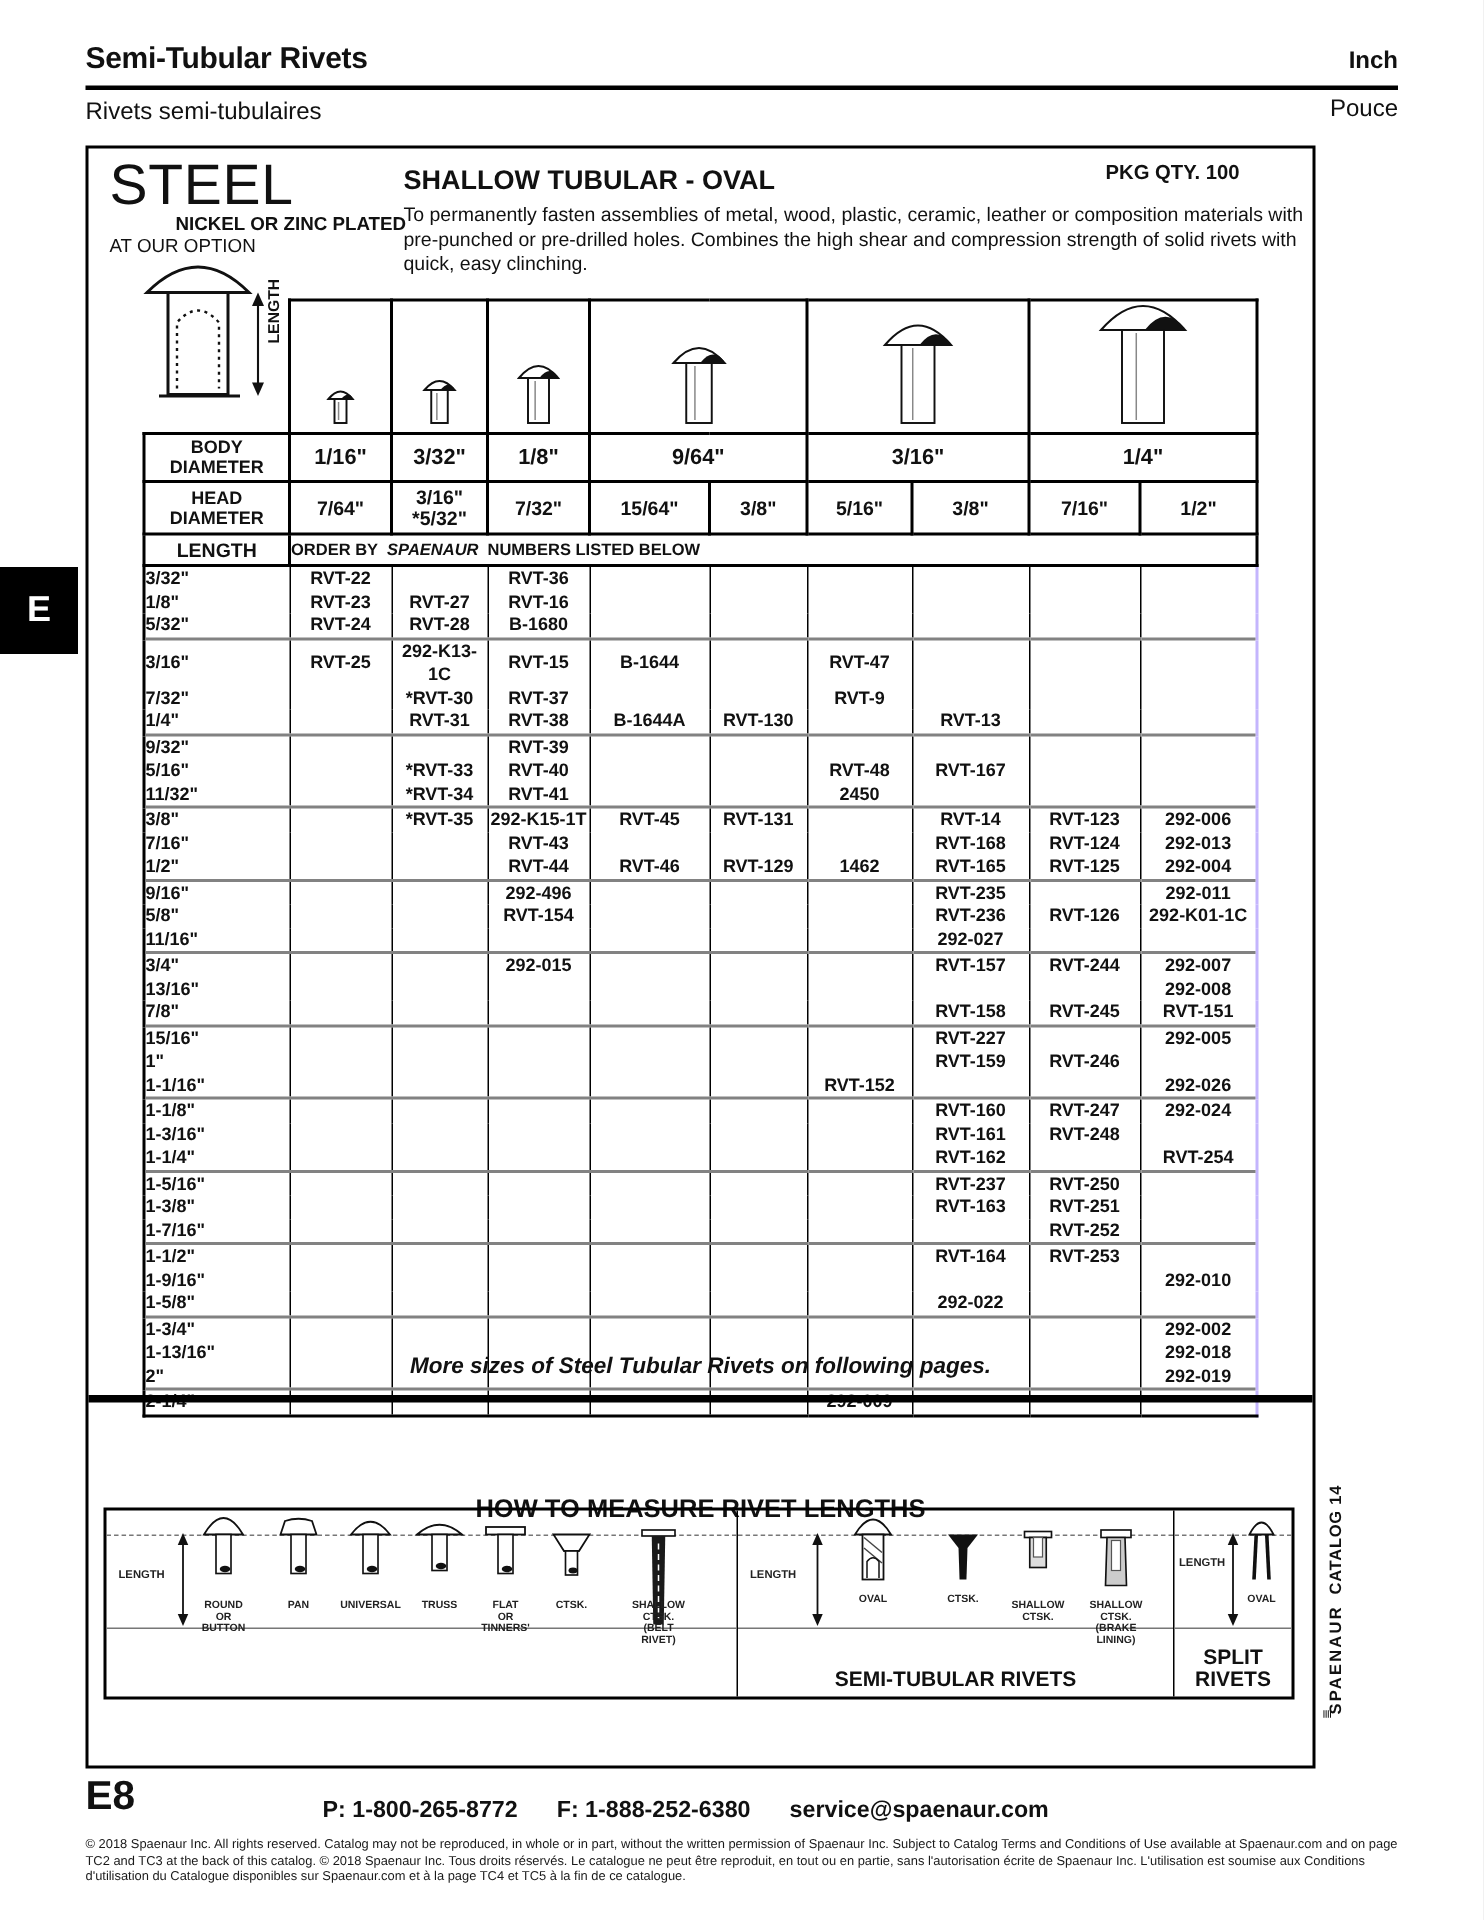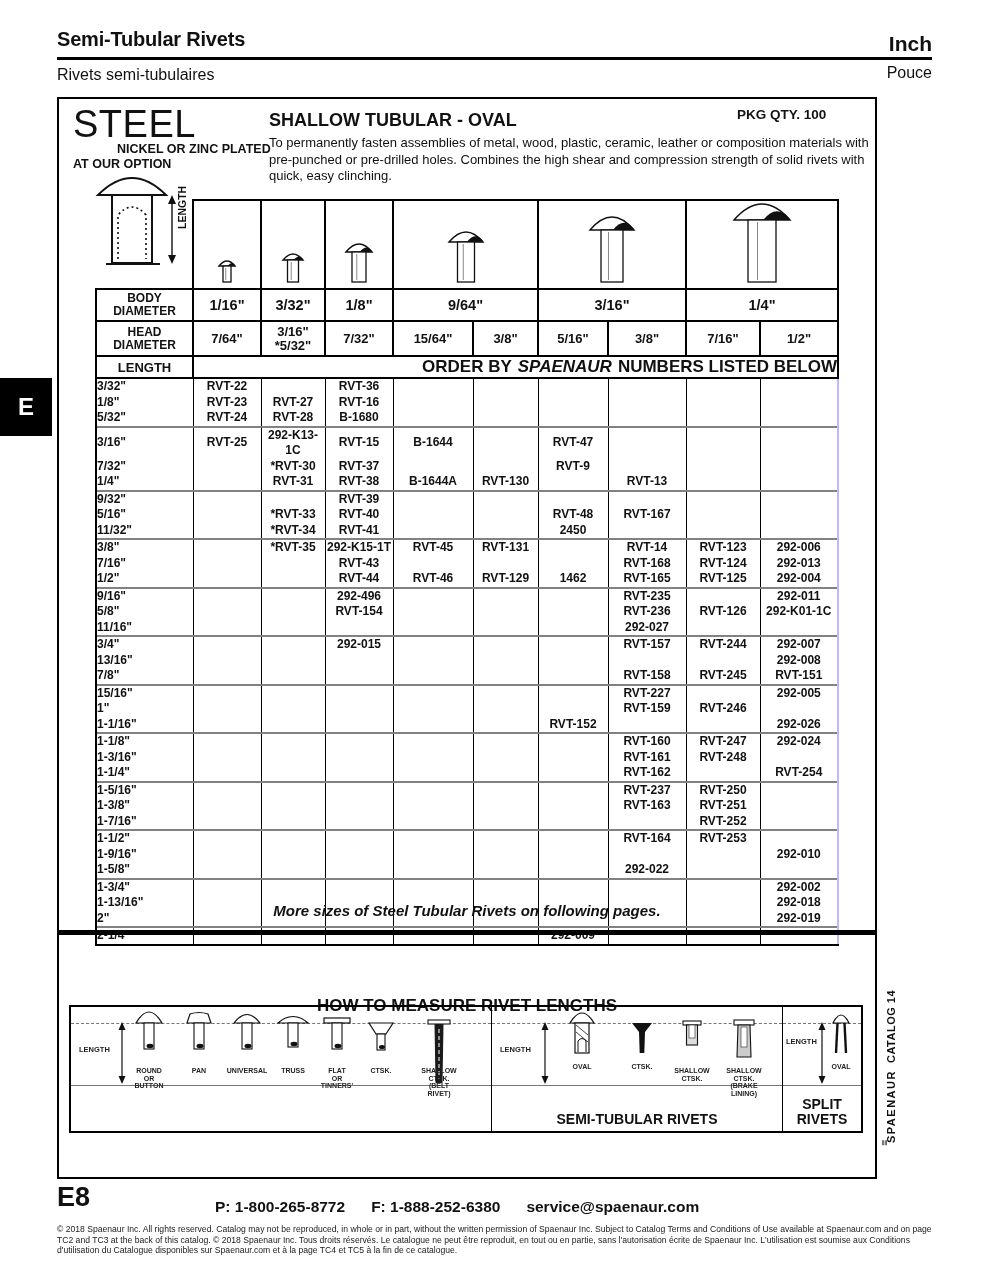--- a/index.html
+++ b/index.html
@@ -2,51 +2,51 @@
 <html><head>
 <meta charset="utf-8">
 <style>
   html,body{margin:0;padding:0;background:#e8e8e8;}
   .page{position:relative;width:989px;height:1280px;background:#ffffff;
         font-family:"Liberation Sans", sans-serif;color:#111;overflow:hidden;}
   .abs{position:absolute;}
 
   
   .hd-title{left:57px;top:28px;font-size:20px;font-weight:bold;letter-spacing:-.2px;}
-  .hd-unit{right:57px;top:32px;font-size:21px;font-weight:bold;}
+  .hd-unit{right:57px;top:32px;font-size:16px;font-weight:bold;}
   .hd-rule{left:57px;top:57px;width:875px;height:3px;background:#000;}
   .hd-sub{left:57px;top:66px;font-size:16px;}
   .hd-unit-fr{right:57px;top:64px;font-size:16px;}
 
   
   .side-tab{left:0;top:378px;width:52px;height:58px;background:#000;color:#fff;
             display:flex;align-items:center;justify-content:center;
             font-size:24px;font-weight:bold;}
 
   
   .main-box{left:57px;top:97px;width:816px;height:1078px;border:2px solid #000;}
   .steel{left:14px;top:4px;font-size:38px;font-weight:normal;letter-spacing:.5px;}
   .plate1{left:14px;top:43px;font-size:12.5px;font-weight:bold;padding-left:44px;}
-  .plate2{left:14px;top:58px;font-size:12.5px;font-weight:bold;}
+  .plate2{left:14px;top:58px;font-size:12.5px;font-weight:normal;}
   .style-title{left:210px;top:11px;font-size:18px;font-weight:bold;}
   .pkg{left:678px;top:8px;font-size:13.5px;font-weight:bold;}
   .desc{left:210px;top:36px;width:600px;font-size:13px;line-height:16.5px;}
 
   
   .tbl-wrap{left:36px;top:100px;}
   table.rivet{border-collapse:collapse;table-layout:fixed;width:742px;}
   table.rivet td,table.rivet th{padding:0;font-weight:bold;color:#111;}
   .corner{border:none;}
   .img-cell{border:2px solid #000;height:73px;vertical-align:bottom;text-align:center;}
   .img-cell svg{display:block;margin:0 auto 4px auto;}
   .lbl{border:2px solid #000;white-space:pre-line;text-align:center;font-size:12px;line-height:13px;}
   .bd-cell{border:2px solid #000;text-align:center;font-size:14.5px;height:30px;}
   .hd-cell{border:2px solid #000;text-align:center;font-size:13px;height:33px;white-space:pre-line;line-height:14px;}
   .ord-th{border:2px solid #000;font-size:13px;height:19px;text-align:center;}
-  .ord-td{border:2px solid #000;font-size:17px;text-align:right;}
+  .ord-td{border:2px solid #000;font-size:11px;text-align:left;}
   .ord-td .brand{font-style:italic;margin:0 6px;}
   .len-cell{border-left:2px solid #000;border-right:1.5px solid #000;
             text-align:left;padding-left:11px;font-size:12px;height:15.5px;line-height:15.5px;}
   .num-cell{border-left:1px solid #000;border-right:1px solid #000;
             text-align:center;font-size:12px;height:15.5px;line-height:15.5px;}
   .num-cell:last-child{border-right:2px solid #c4b5fd;text-align:center;}
   tr.group-start td{border-top:2px solid #828282;}
   tbody tr:last-child td{border-bottom:2px solid #000;}
 
   .more-note{left:0;top:803px;width:816px;text-align:center;

